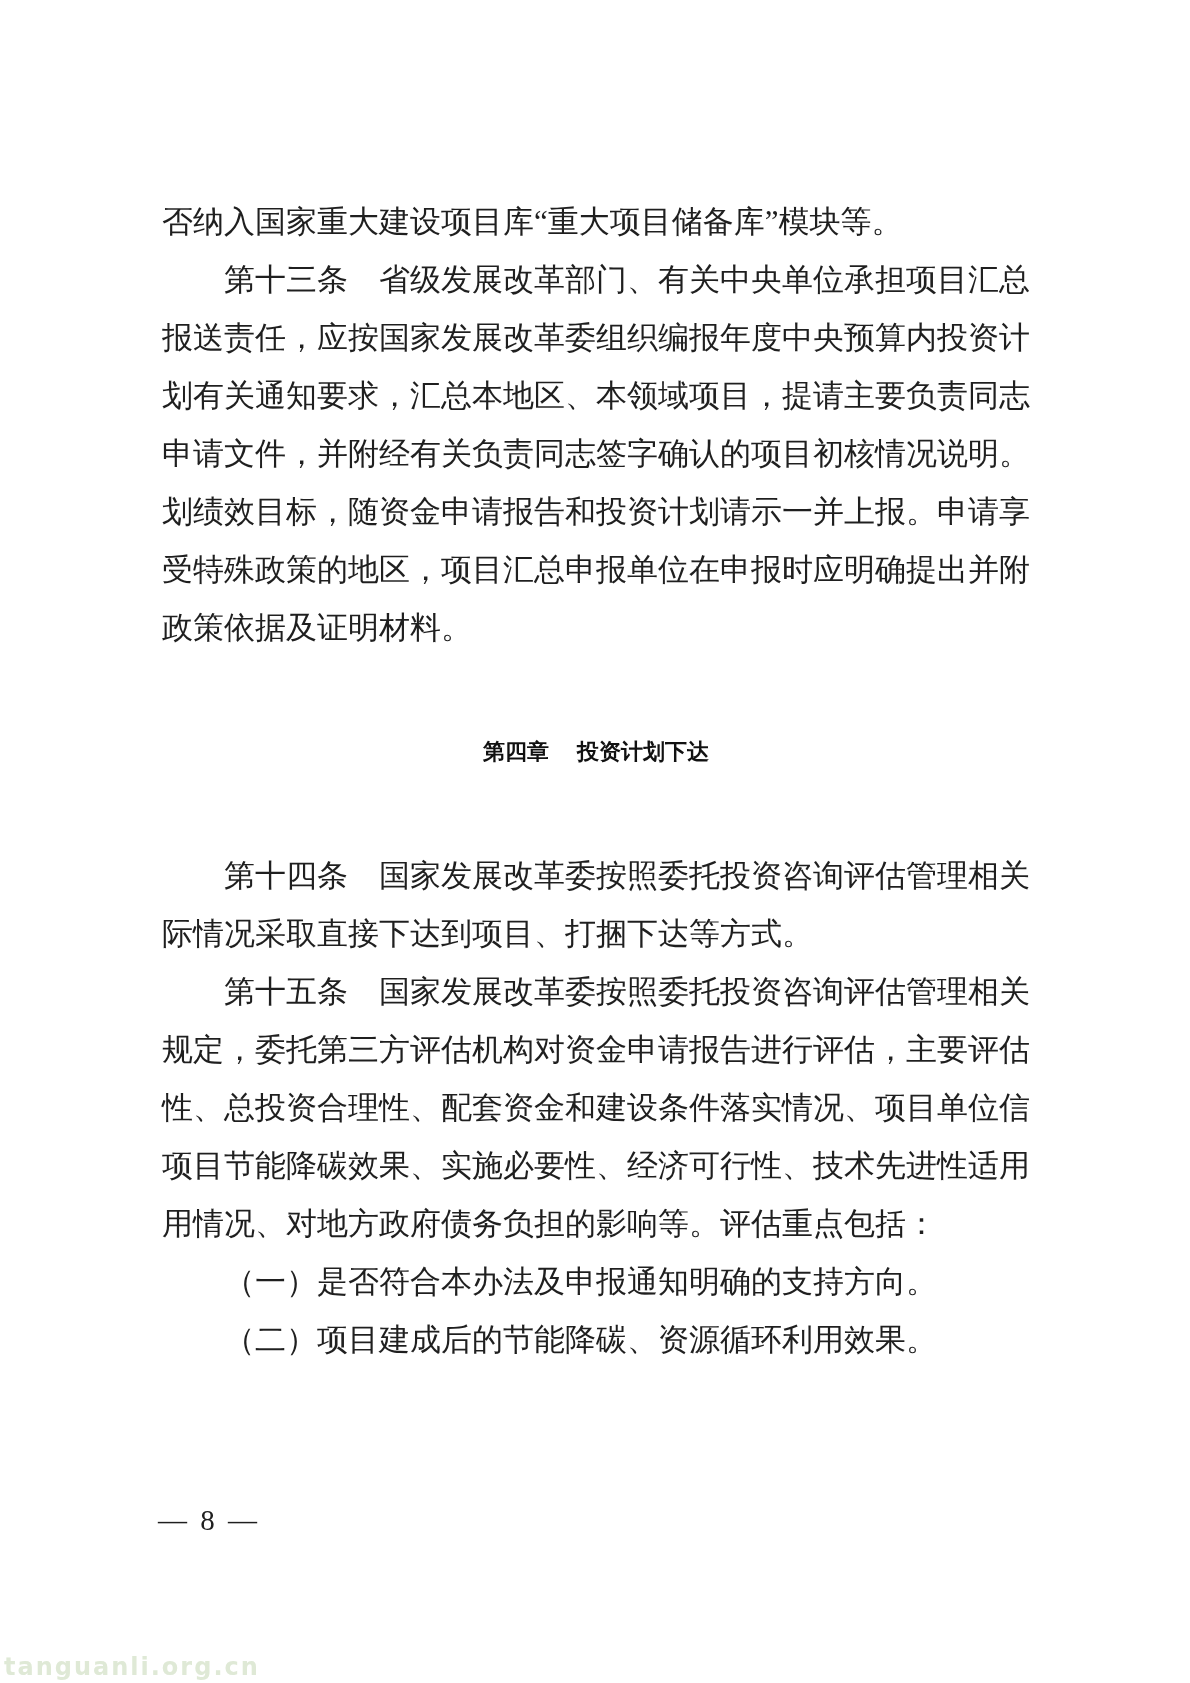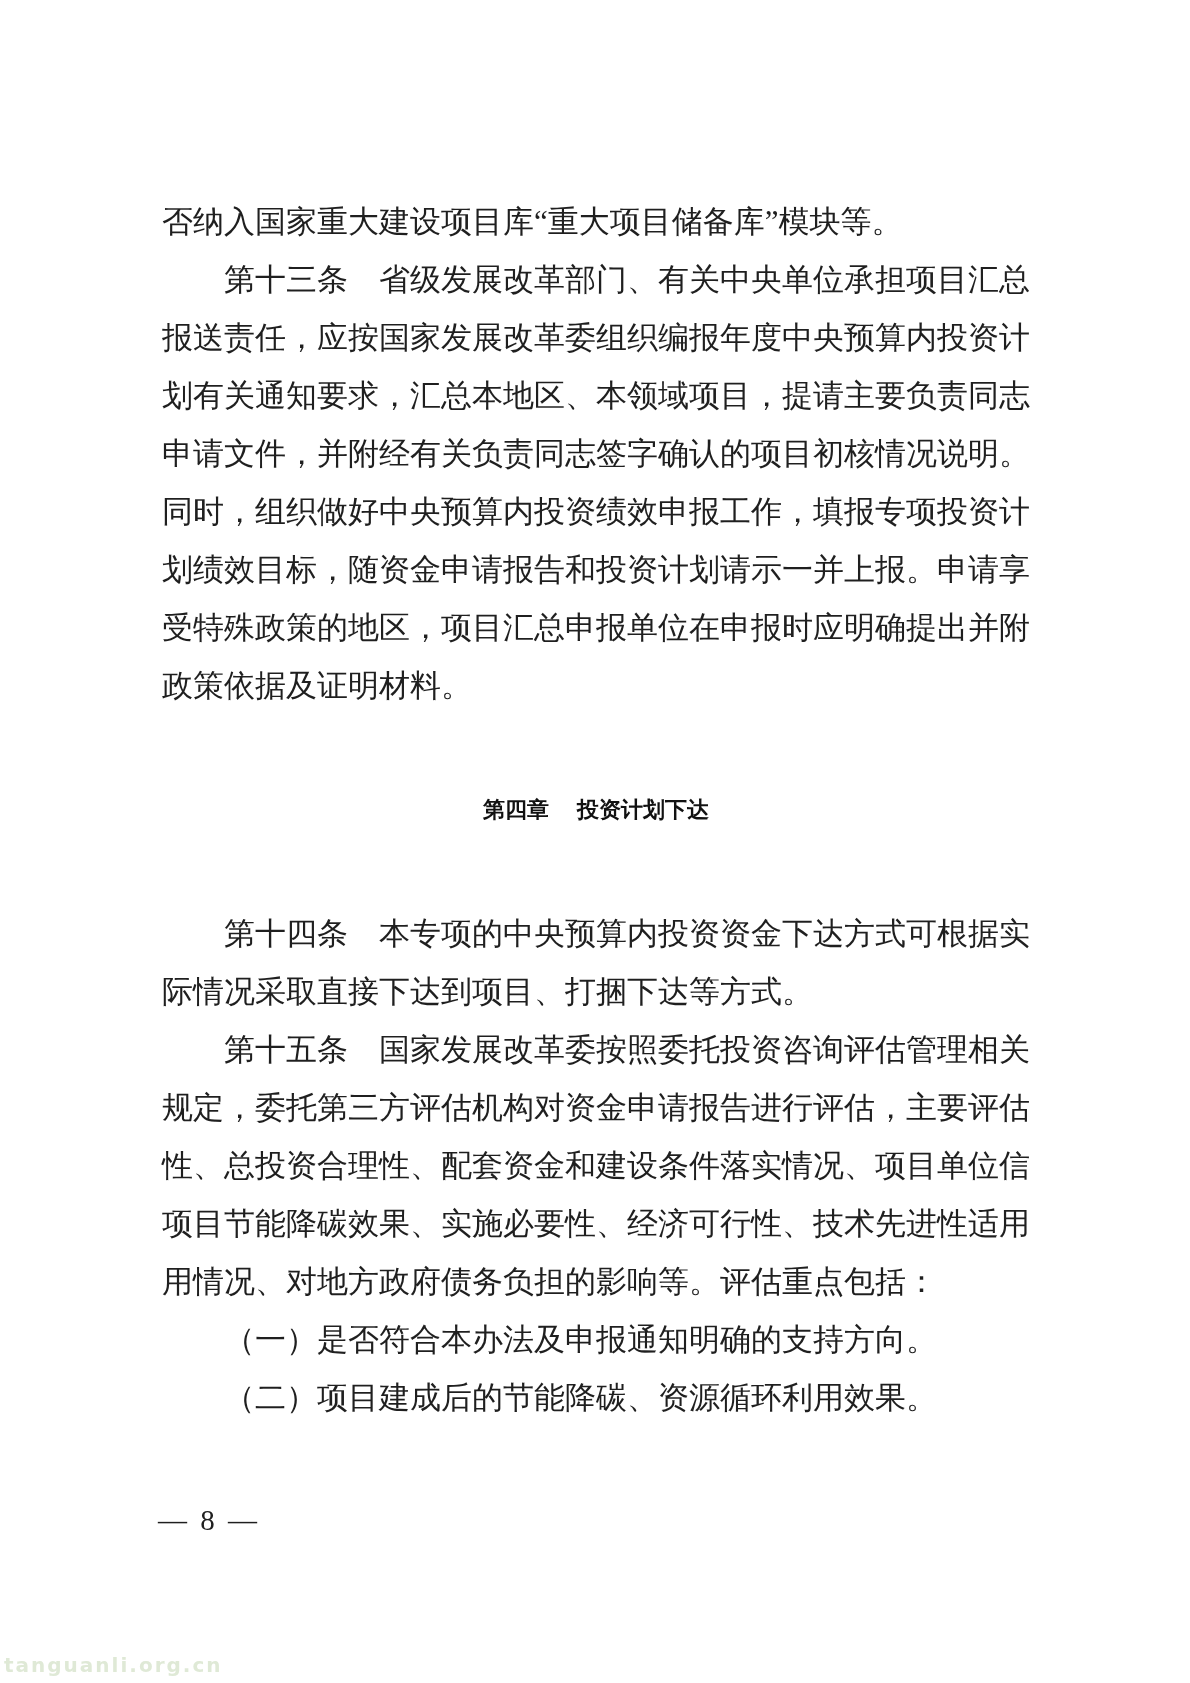--- a/index.html
+++ b/index.html
@@ -56,41 +56,40 @@
     color: #1f1f1f;
     letter-spacing: 3px;
     font-family: "Liberation Serif", serif;
   }
   .watermark {
     position: absolute;
     left: 4px;
     top: 1653px;
     font-family: "DejaVu Sans", sans-serif;
     font-weight: 700;
-    font-size: 20px;
+    font-size: 24px;
     letter-spacing: 2px;
     color: #dfe9d6;
   }
 </style>
 </head>
 <body>
 
 <div class="page">
   <main class="body-text" id="body-text" style="color: rgb(31, 31, 31);">
       <div class="text-line no-fill">否纳入国家重大建设项目库“重大项目储备库”模块等。</div>
       <div class="text-line ind">第十三条　省级发展改革部门、有关中央单位承担项目汇总</div>
       <div class="text-line">报送责任，应按国家发展改革委组织编报年度中央预算内投资计</div>
       <div class="text-line">划有关通知要求，汇总本地区、本领域项目，提请主要负责同志</div>
       <div class="text-line">申请文件，并附经有关负责同志签字确认的项目初核情况说明。</div>
-      <div class="text-line">同时，组织做好中央预算内投资绩效申报工作，填报专项投资计</div>
       <div class="text-line">划绩效目标，随资金申请报告和投资计划请示一并上报。申请享</div>
       <div class="text-line">受特殊政策的地区，项目汇总申报单位在申报时应明确提出并附</div>
       <div class="text-line no-fill">政策依据及证明材料。</div>
       <div class="chapter-heading">第四章　 投资计划下达</div>
-      <div class="text-line ind">第十四条　本专项的中央预算内投资资金下达方式可根据实</div>
+      <div class="text-line ind">第十四条　国家发展改革委按照委托投资咨询评估管理相关</div>
       <div class="text-line no-fill">际情况采取直接下达到项目、打捆下达等方式。</div>
       <div class="text-line ind">第十五条　国家发展改革委按照委托投资咨询评估管理相关</div>
       <div class="text-line">规定，委托第三方评估机构对资金申请报告进行评估，主要评估</div>
       <div class="text-line">性、总投资合理性、配套资金和建设条件落实情况、项目单位信</div>
       <div class="text-line">项目节能降碳效果、实施必要性、经济可行性、技术先进性适用</div>
       <div class="text-line no-fill">用情况、对地方政府债务负担的影响等。评估重点包括：</div>
       <div class="text-line no-fill ind">（一）是否符合本办法及申报通知明确的支持方向。</div>
       <div class="text-line no-fill ind">（二）项目建成后的节能降碳、资源循环利用效果。</div>
     </main>
 

